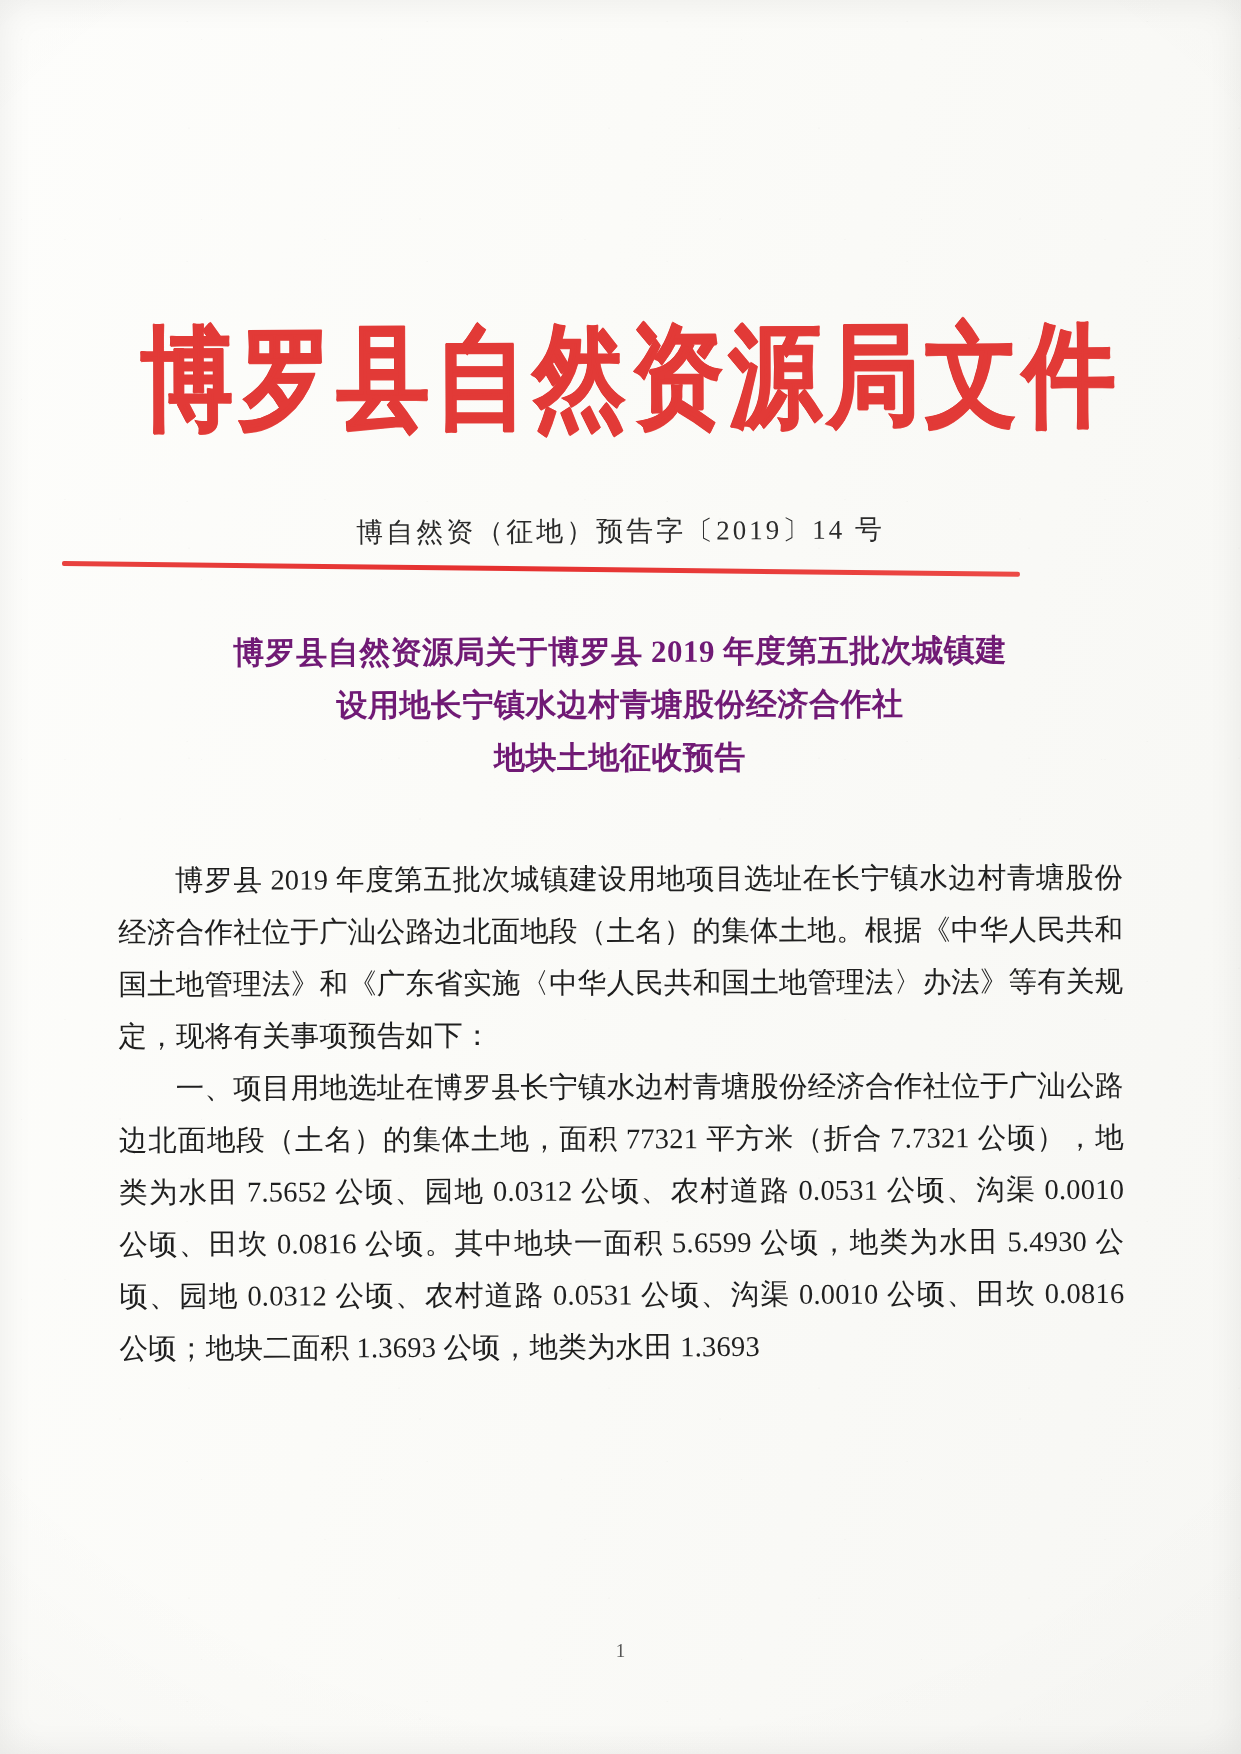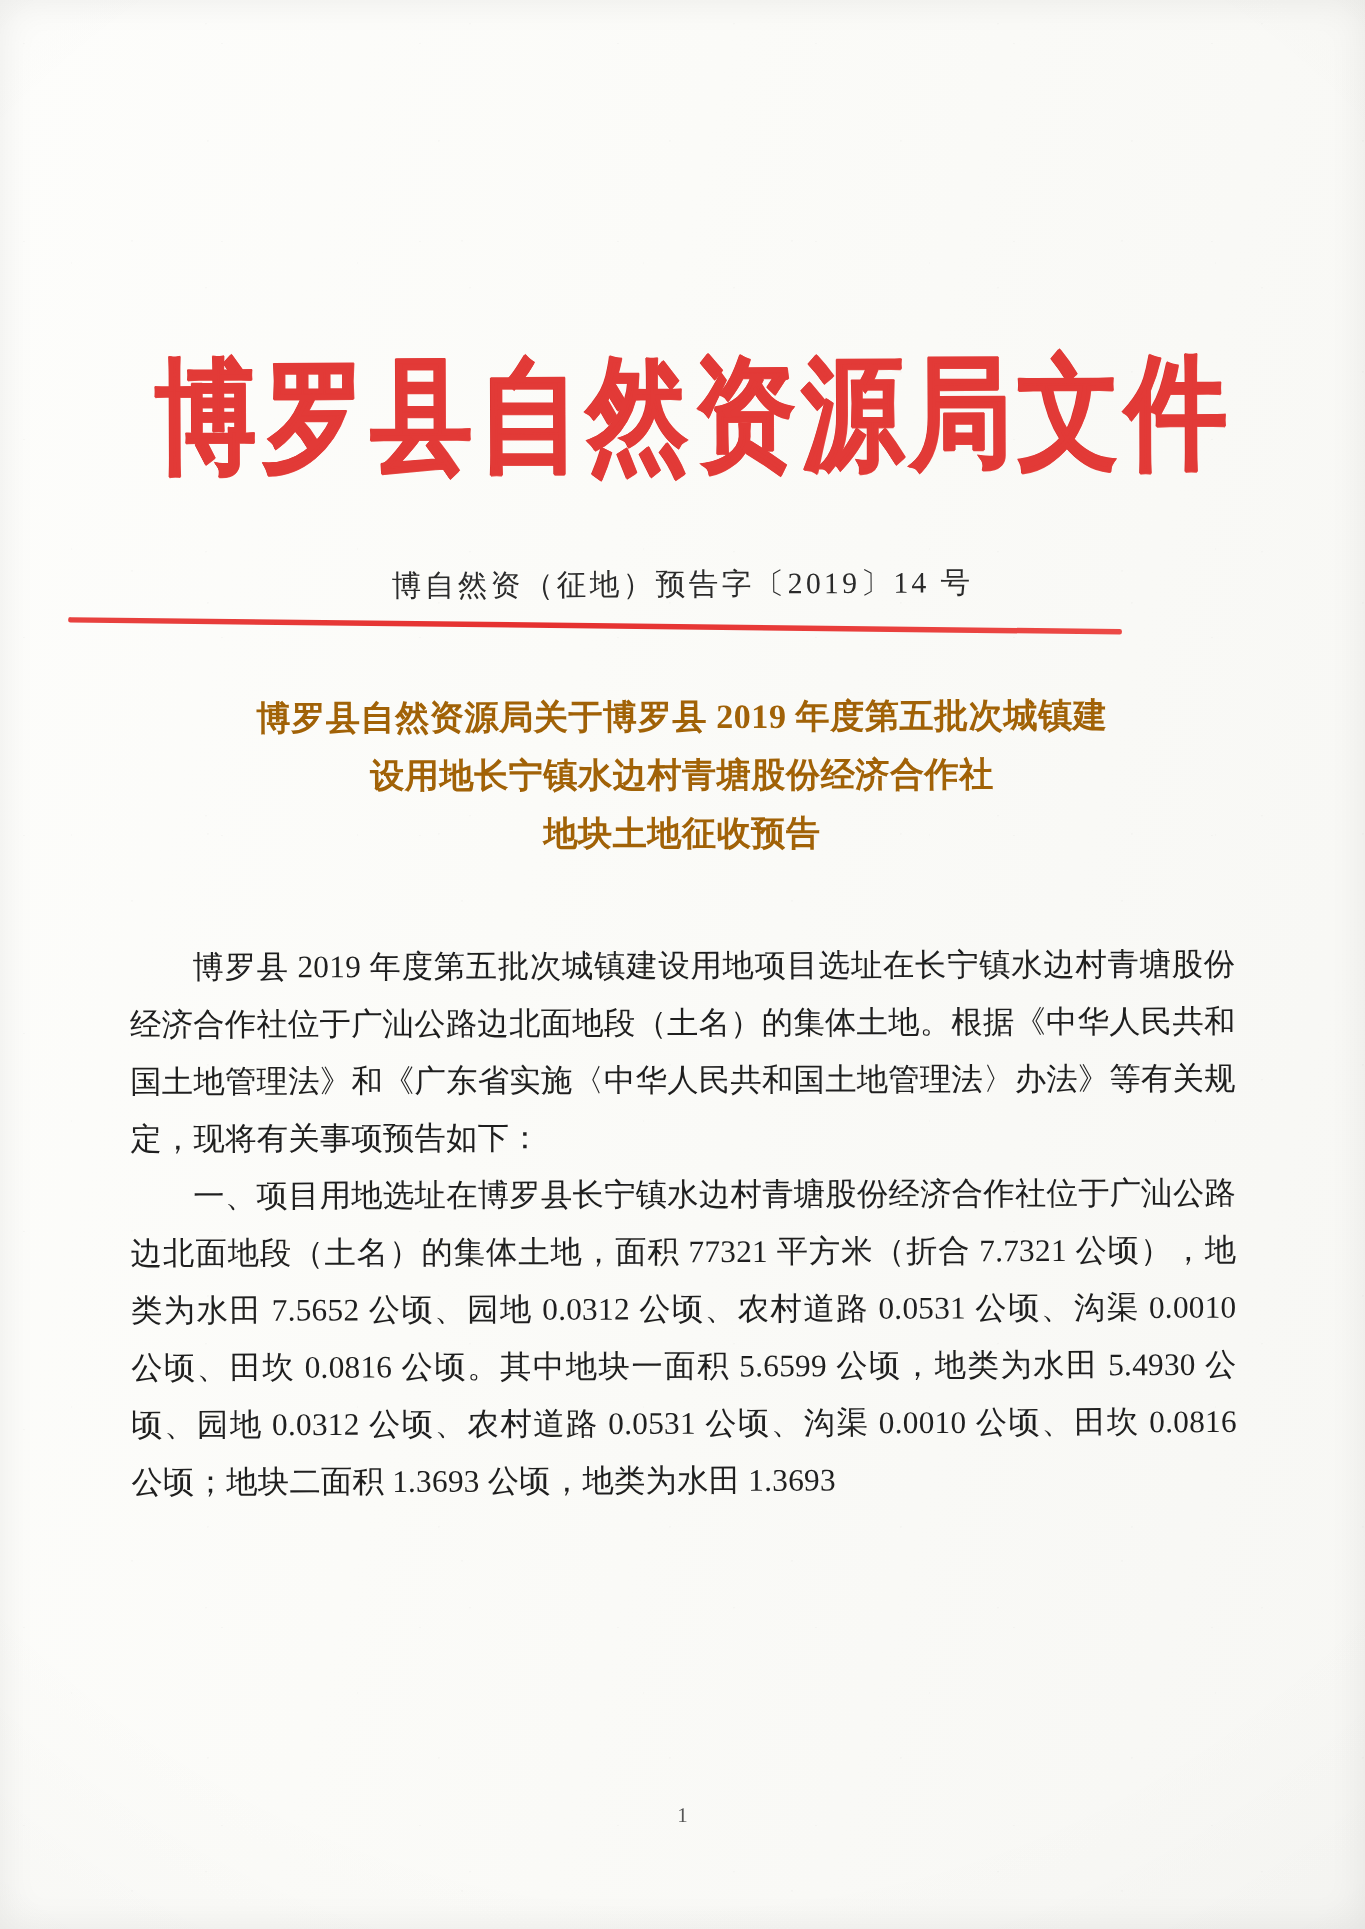--- a/index.html
+++ b/index.html
@@ -92,21 +92,21 @@
     border-radius: 2px;
   }
 
   
   .doc-title {
     position: absolute;
     left: 120px;
     width: 1000px;
     top: 625px;
     text-align: center;
-    color: #a16207;
+    color: #701a75;
   }
   .doc-title .tline {
     font-family: "Liberation Serif", "DejaVu Serif", serif;
     font-weight: 700;
     font-size: 31px;
     line-height: 53px;
     letter-spacing: 0.5px;
     white-space: nowrap;
   }
   .doc-title .tline.l1 { transform: rotate(-0.2deg); }

